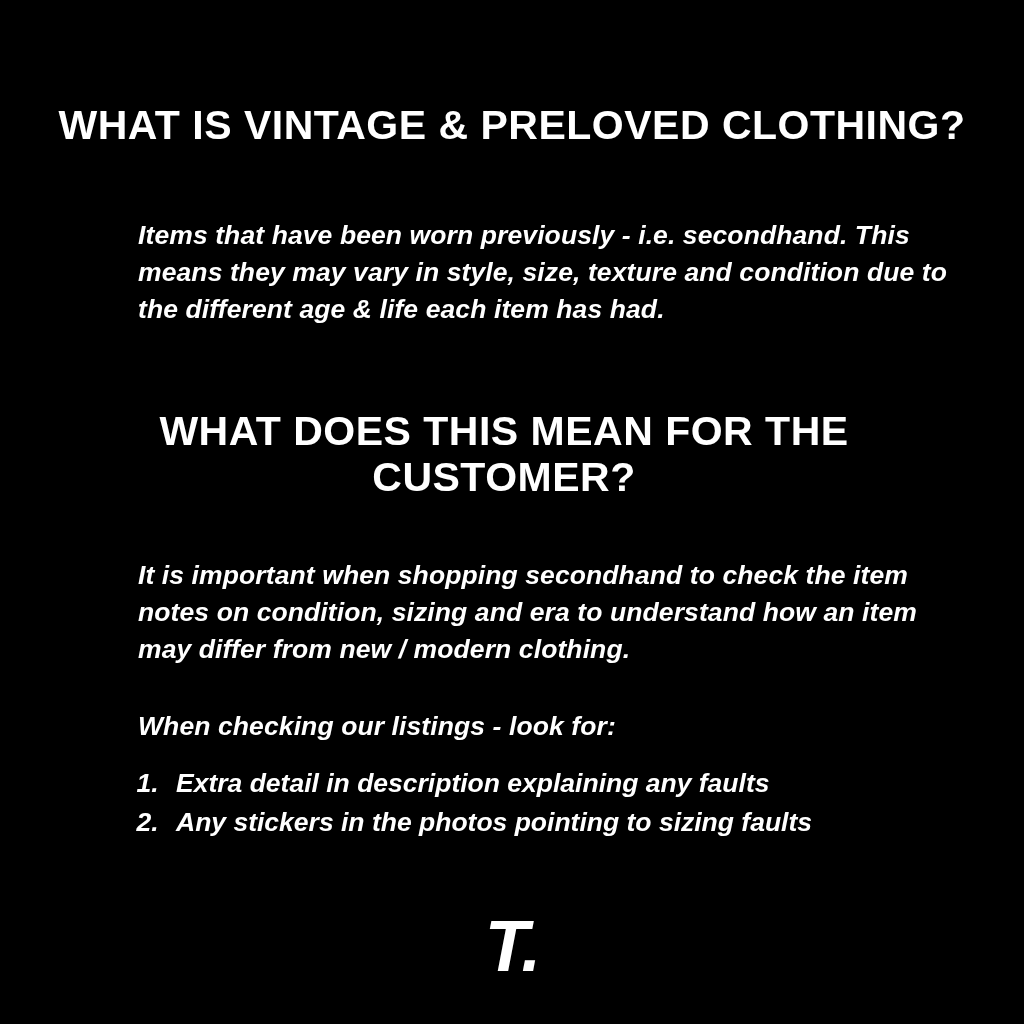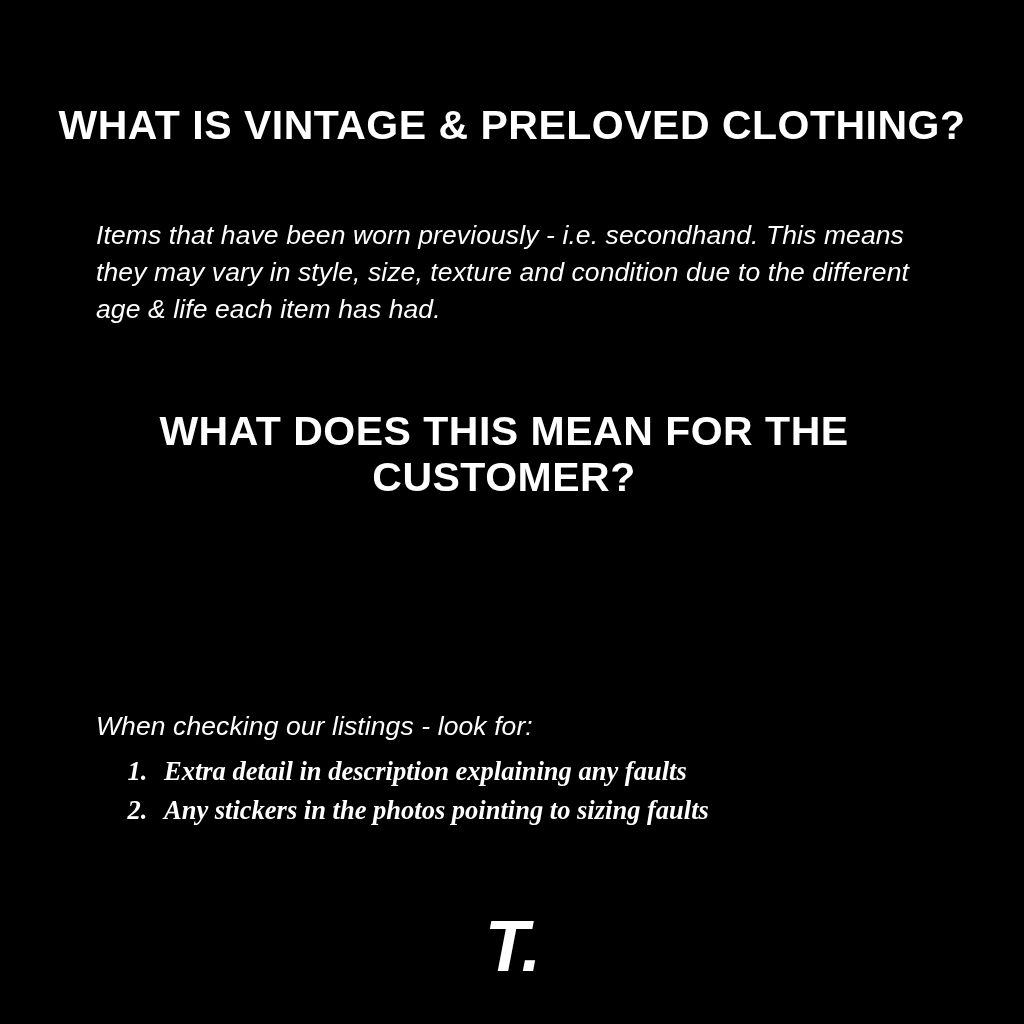--- a/index.html
+++ b/index.html
@@ -38,25 +38,26 @@
   }
   #heading-2 {
     position: absolute;
     top: 375px;
     left: 0;
     right: 16px;
     padding: 0 140px;
   }
   .body-text {
     font-style: italic;
-    font-weight: normal;
+    font-weight: bold;
     font-size: 26.5px;
     line-height: 1.40;
     color: #ffffff;
     letter-spacing: 0.1px;
+    margin-left: 42px;
   }
   #para-1 {
     position: absolute;
     top: 190px;
     left: 96px;
     width: 840px;
   }
   #para-2 {
     position: absolute;
     top: 530px;
@@ -67,24 +68,23 @@
     position: absolute;
     top: 681px;
     left: 96px;
     width: 836px;
   }
   #checklist {
     position: absolute;
     top: 752px;
     left: 96px;
     width: 836px;
-    margin: 0;
+    margin: 12px;
     padding-left: 58px;
     list-style-position: outside;
-    font-family: Liberation Serif, serif;
   }
   #checklist li {
     font-style: italic;
     font-weight: bold;
     font-size: 26.5px;
     line-height: 1.46;
     color: #ffffff;
     padding-left: 10px;
   }
   .logo {
@@ -108,20 +108,21 @@
 <body>
 
 <div class="page">
 
   <h1 class="heading" id="heading-1">WHAT IS VINTAGE &amp; PRELOVED CLOTHING?</h1>
 
   <p class="body-text" id="para-1">Items that have been worn previously - i.e. secondhand. This means they may vary in style, size, texture and condition due to the different age &amp; life each item has had.</p>
 
   <h2 class="heading" id="heading-2">WHAT DOES THIS MEAN FOR THE CUSTOMER?</h2>
 
+  <p class="body-text" id="para-2">It is important when shopping secondhand to check the item notes on condition, sizing and era to understand how an item may differ from new / modern clothing.</p>
 
   <p class="body-text" id="para-3">When checking our listings - look for:</p>
 
   <ol id="checklist">
     <li>Extra detail in description explaining any faults</li>
     <li>Any stickers in the photos pointing to sizing faults</li>
   </ol>
 
   <div class="logo">
     <span class="logo-mark">T.</span>

